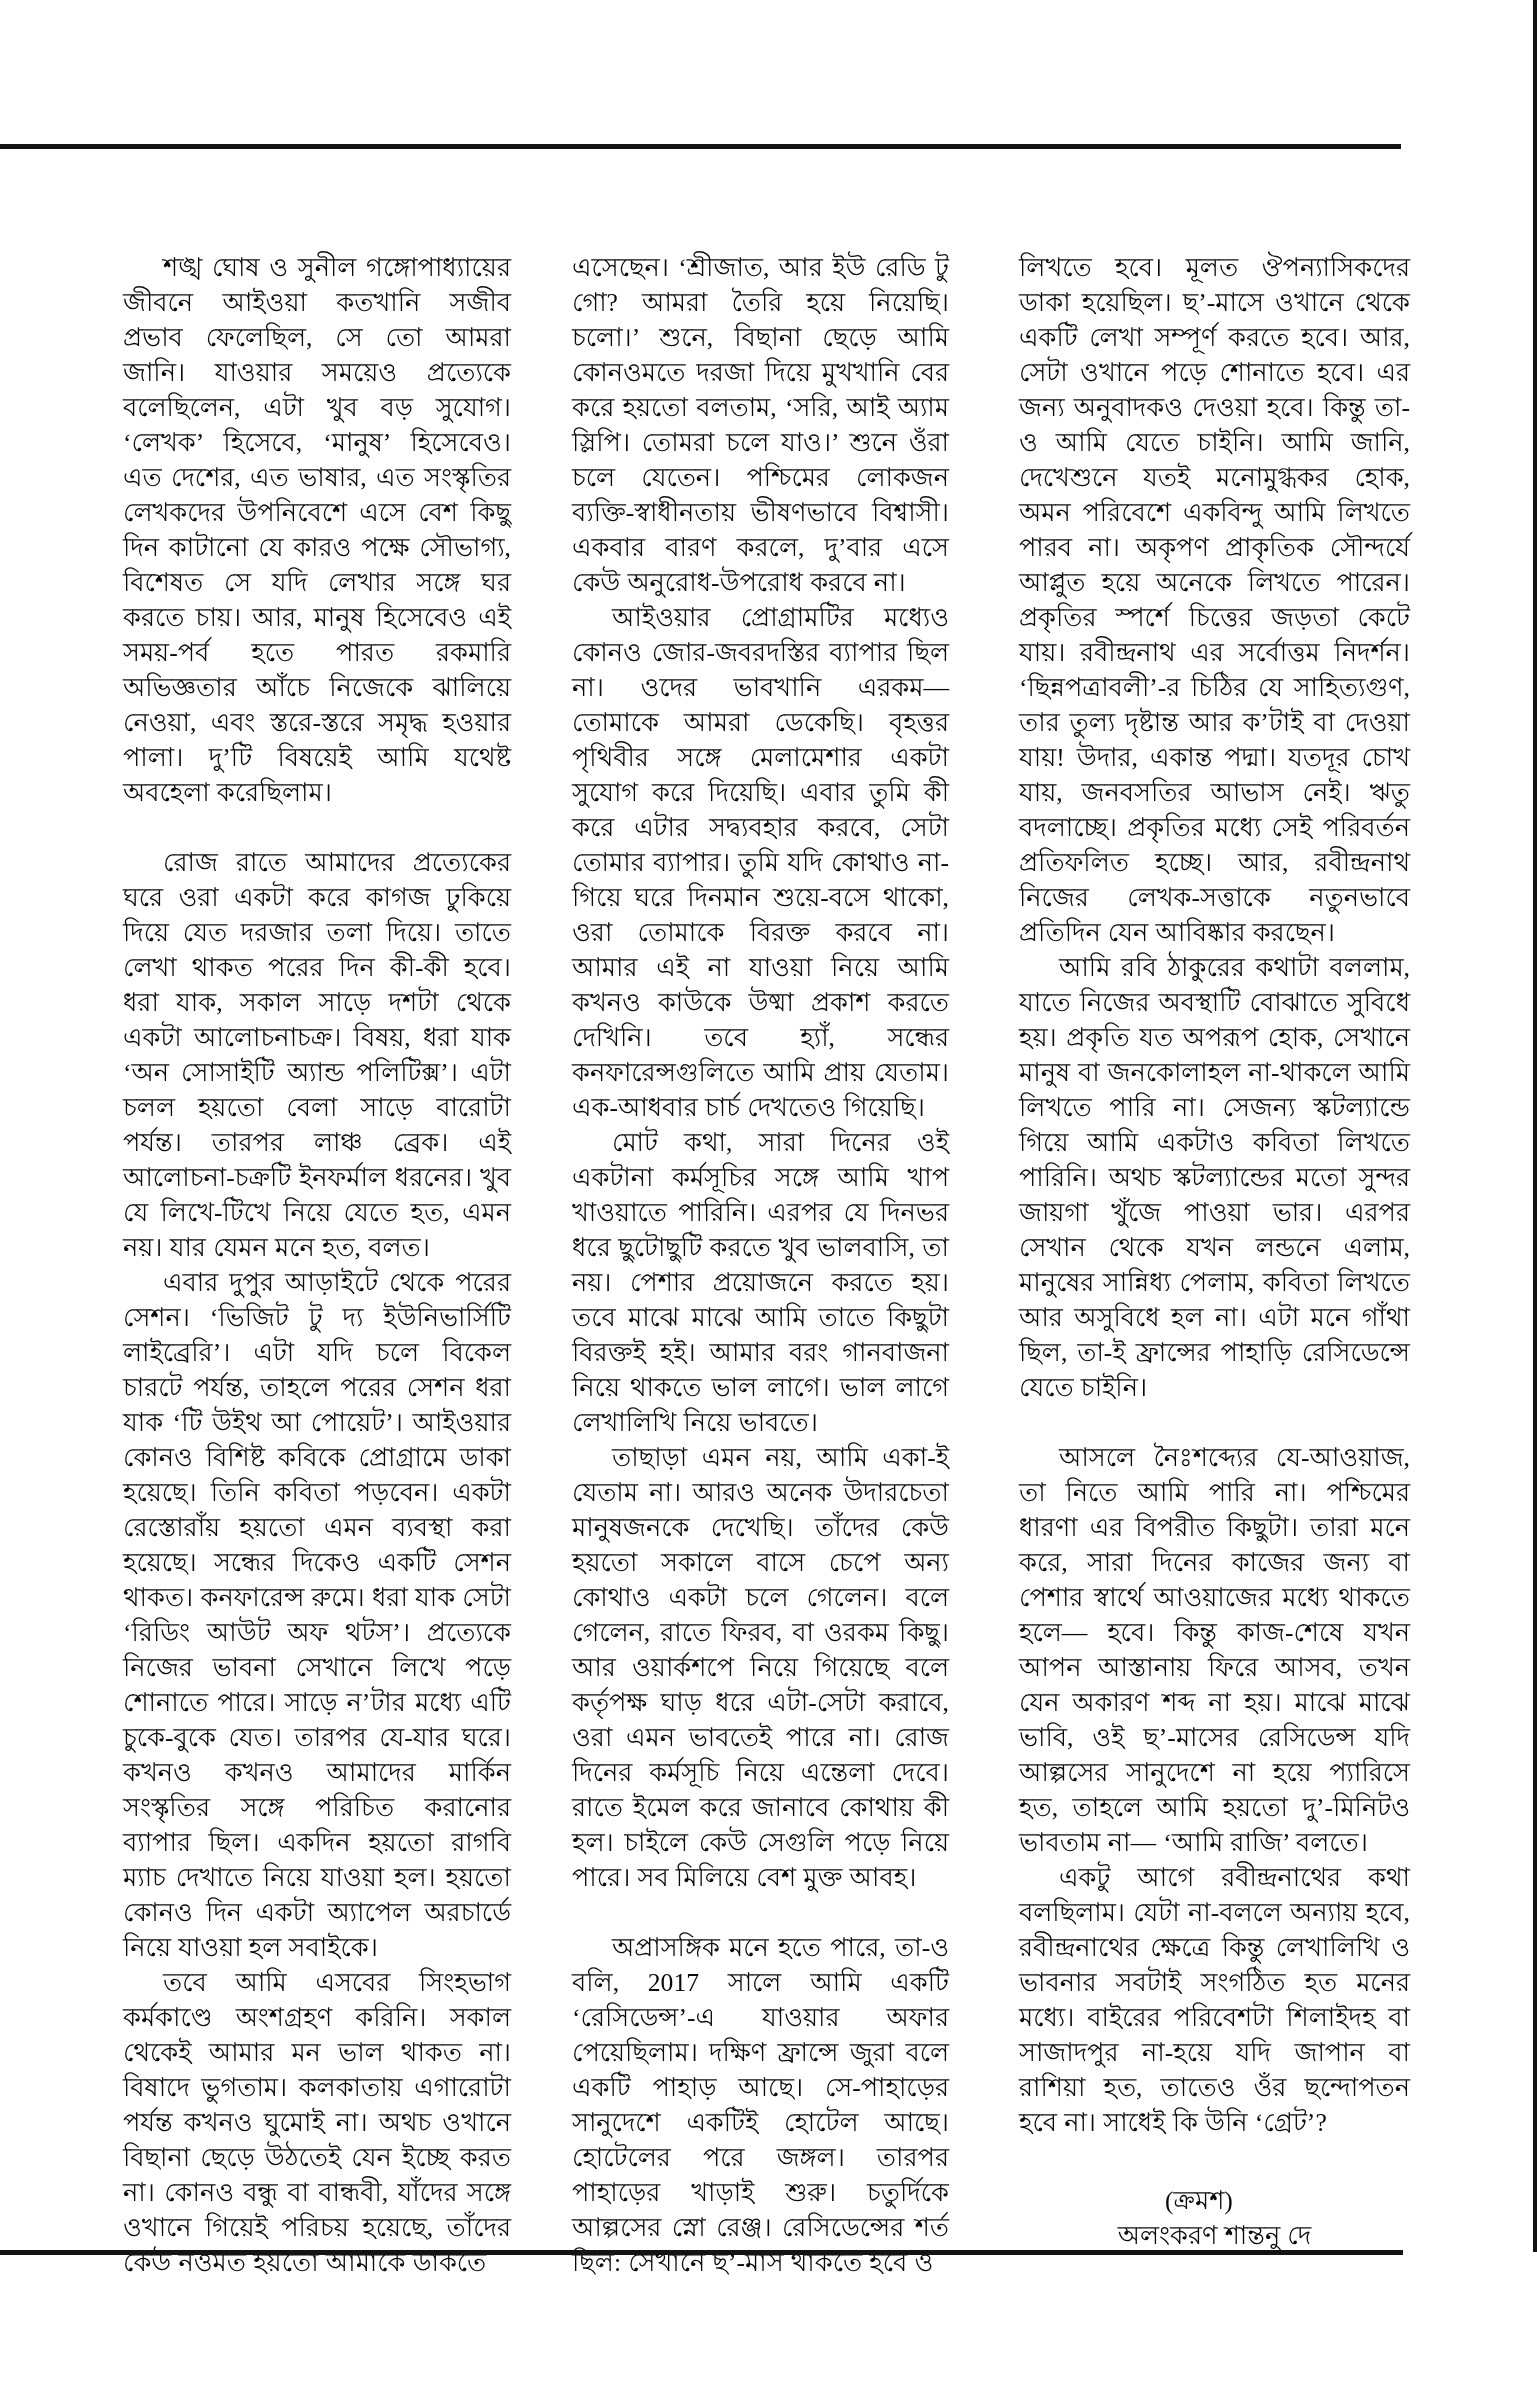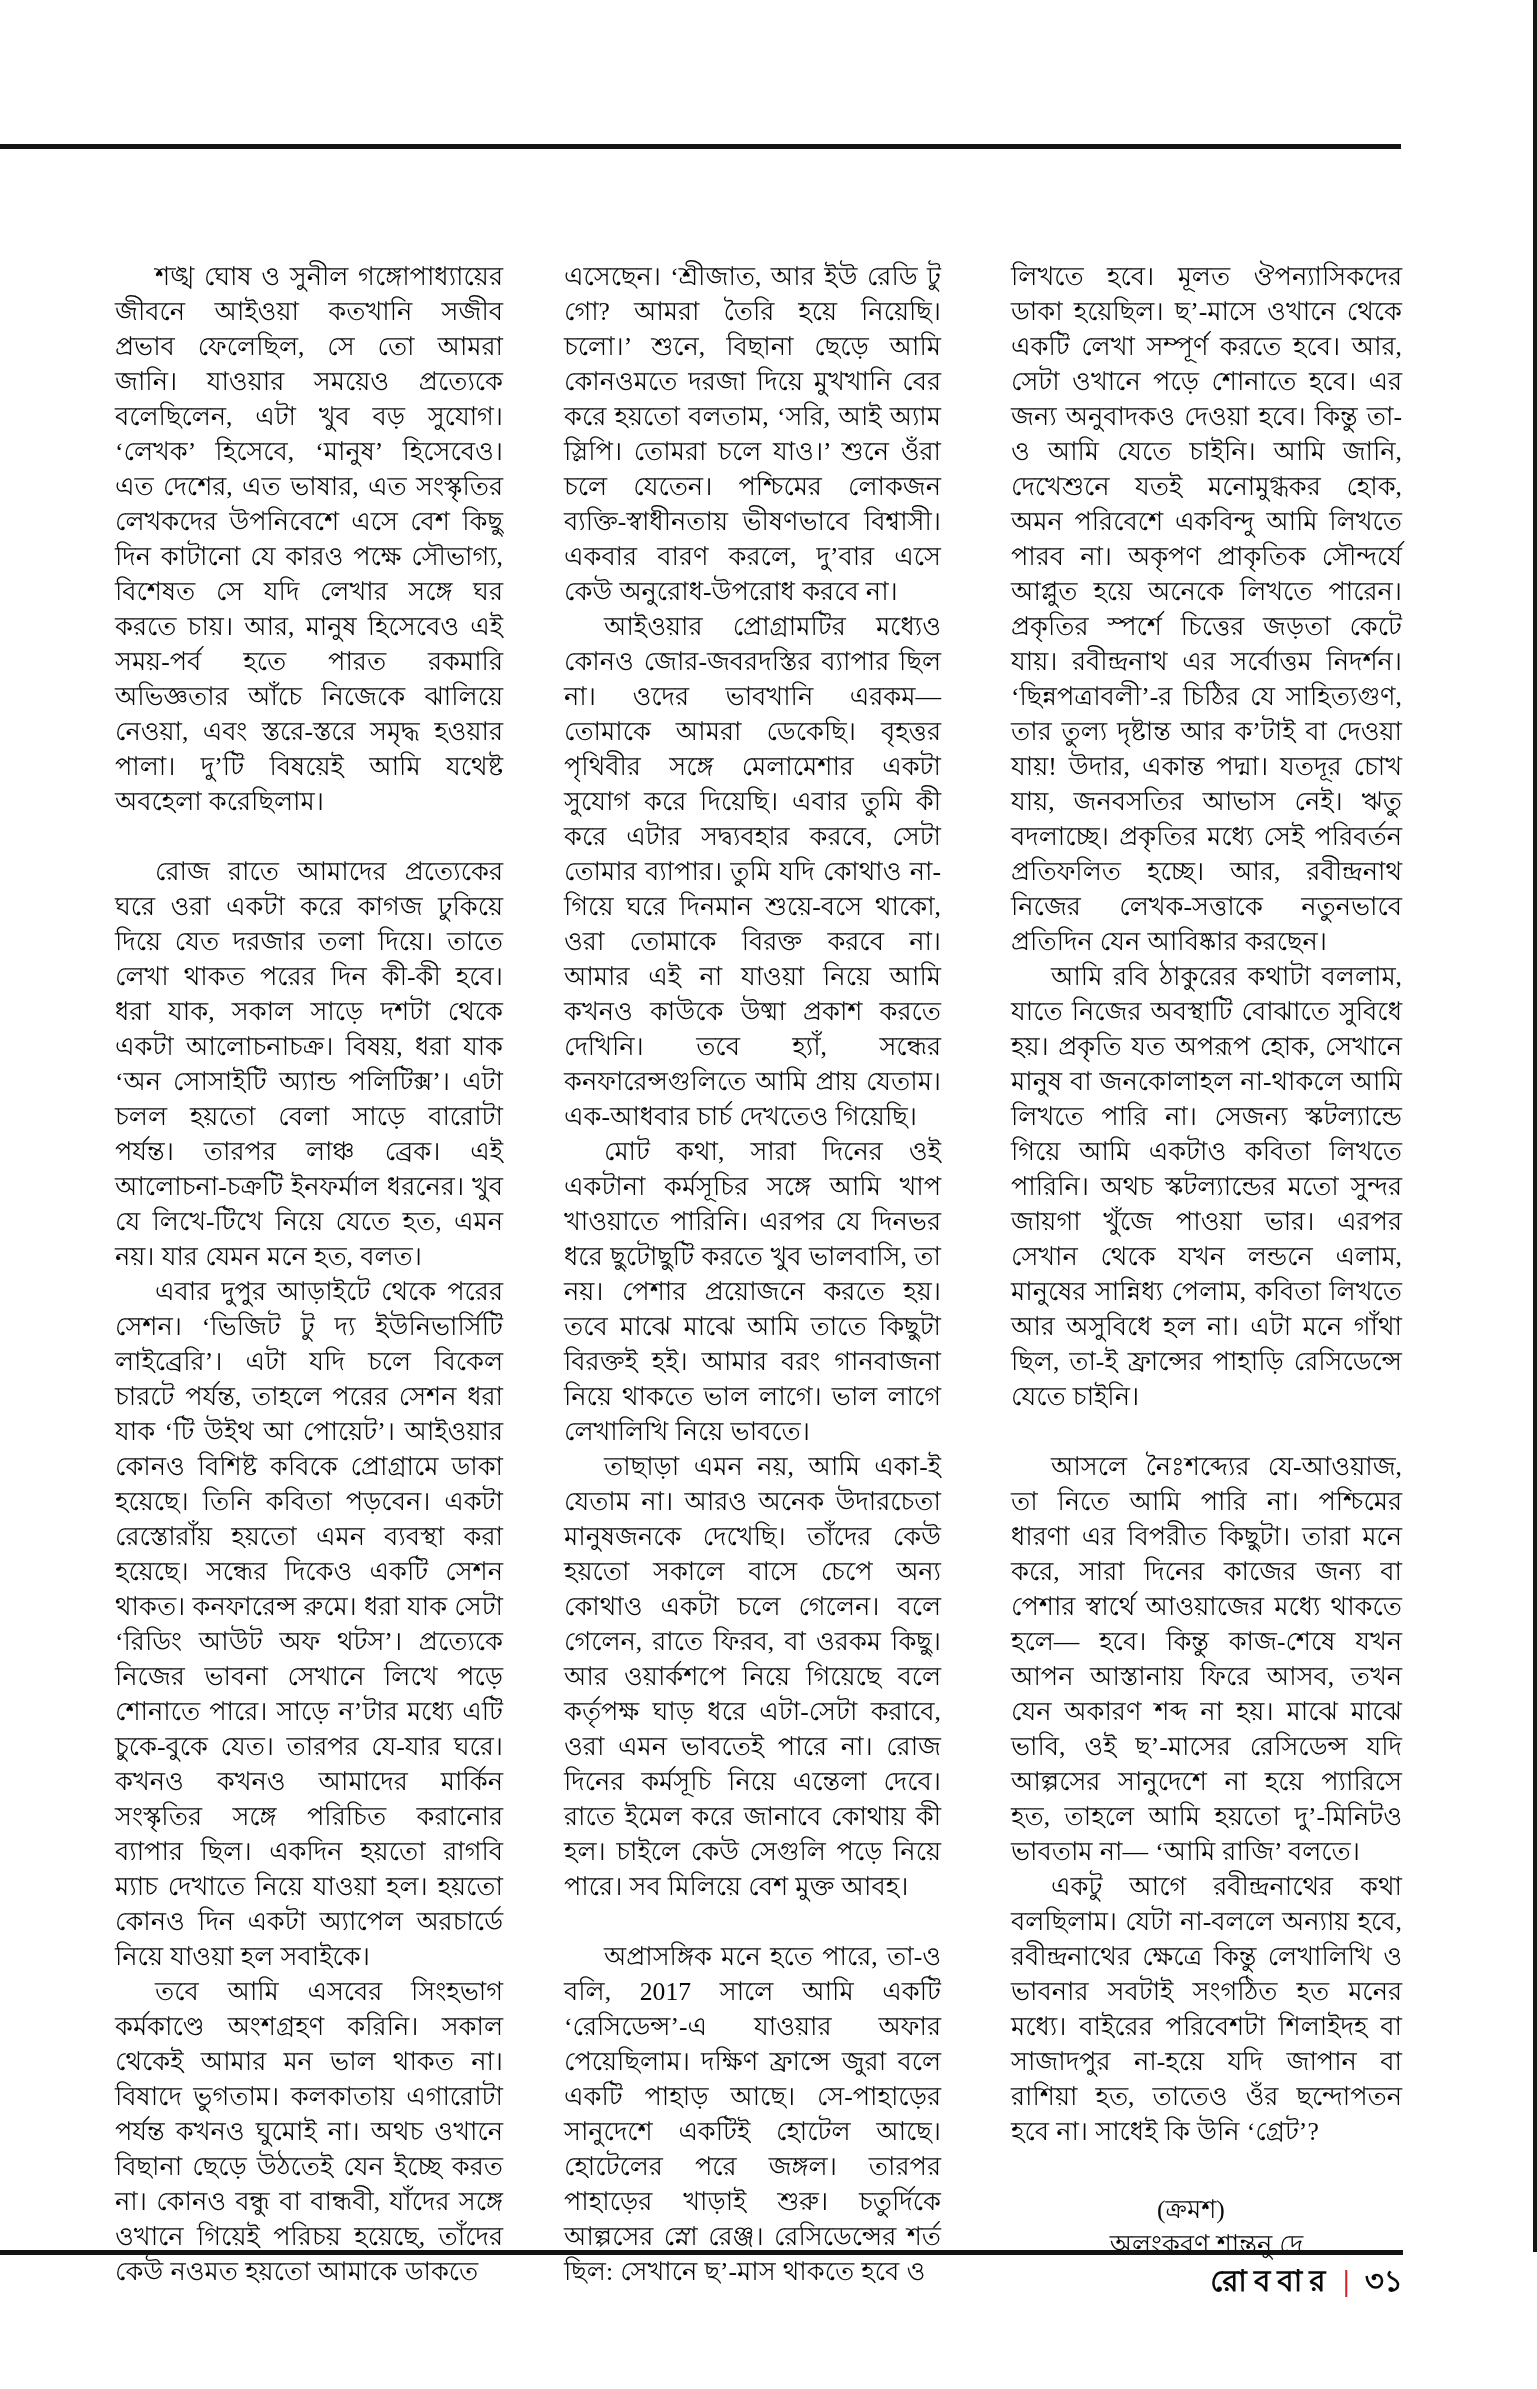--- a/index.html
+++ b/index.html
@@ -15,23 +15,24 @@
   .rule-top{
     position:absolute;left:0;top:144px;width:1401px;height:4.7px;background:#141414;
   }
   .edge-bar{
     position:absolute;right:0;top:0;width:4.7px;height:2252px;background:#141414;
   }
   .rule-bottom{
     position:absolute;left:0;top:2250px;width:1403px;height:4.7px;background:#141414;
   }
   .col{
-    position:absolute;top:259px;
+    position:absolute;top:250px;
     font-size:25.6px;line-height:35px;text-align:justify;
     word-spacing:0.8px;
+    margin-left:8px;
   }
   #col1{left:115px;width:388px;}
   #col2{left:564px;width:377px;}
   #col3{left:1011px;width:391px;}
   .col p{margin:0;padding:0;text-align:justify;}
   .col p.indent{text-indent:40px;}
   .col p.gap{margin-top:35px;}
   .col p.right{text-align:center;text-indent:0;}
   .col p.inset{padding-right:31px;}
   .col p.credit-gap{margin-top:43px;}
@@ -70,20 +71,15 @@
       <p class="">লিখতে হবে। মূলত ঔপন্যাসিকদের ডাকা হয়েছিল। ছ’-মাসে ওখানে থেকে একটি লেখা সম্পূর্ণ করতে হবে। আর, সেটা ওখানে পড়ে শোনাতে হবে। এর জন্য অনুবাদকও দেওয়া হবে। কিন্তু তা-ও আমি যেতে চাইনি। আমি জানি, দেখেশুনে যতই মনোমুগ্ধকর হোক, অমন পরিবেশে একবিন্দু আমি লিখতে পারব না। অকৃপণ প্রাকৃতিক সৌন্দর্যে আপ্লুত হয়ে অনেকে লিখতে পারেন। প্রকৃতির স্পর্শে চিত্তের জড়তা কেটে যায়। রবীন্দ্রনাথ এর সর্বোত্তম নিদর্শন। ‘ছিন্নপত্রাবলী’-র চিঠির যে সাহিত্যগুণ, তার তুল্য দৃষ্টান্ত আর ক’টাই বা দেওয়া যায়! উদার, একান্ত পদ্মা। যতদূর চোখ যায়, জনবসতির আভাস নেই। ঋতু বদলাচ্ছে। প্রকৃতির মধ্যে সেই পরিবর্তন প্রতিফলিত হচ্ছে। আর, রবীন্দ্রনাথ নিজের লেখক-সত্তাকে নতুনভাবে প্রতিদিন যেন আবিষ্কার করছেন।</p>
       <p class="indent">আমি রবি ঠাকুরের কথাটা বললাম, যাতে নিজের অবস্থাটি বোঝাতে সুবিধে হয়। প্রকৃতি যত অপরূপ হোক, সেখানে মানুষ বা জনকোলাহল না-থাকলে আমি লিখতে পারি না। সেজন্য স্কটল্যান্ডে গিয়ে আমি একটাও কবিতা লিখতে পারিনি। অথচ স্কটল্যান্ডের মতো সুন্দর জায়গা খুঁজে পাওয়া ভার। এরপর সেখান থেকে যখন লন্ডনে এলাম, মানুষের সান্নিধ্য পেলাম, কবিতা লিখতে আর অসুবিধে হল না। এটা মনে গাঁথা ছিল, তা-ই ফ্রান্সের পাহাড়ি রেসিডেন্সে যেতে চাইনি।</p>
       <p class="indent gap">আসলে নৈঃশব্দ্যের যে-আওয়াজ, তা নিতে আমি পারি না। পশ্চিমের ধারণা এর বিপরীত কিছুটা। তারা মনে করে, সারা দিনের কাজের জন্য বা পেশার স্বার্থে আওয়াজের মধ্যে থাকতে হলে— হবে। কিন্তু কাজ-শেষে যখন আপন আস্তানায় ফিরে আসব, তখন যেন অকারণ শব্দ না হয়। মাঝে মাঝে ভাবি, ওই ছ’-মাসের রেসিডেন্স যদি আল্পসের সানুদেশে না হয়ে প্যারিসে হত, তাহলে আমি হয়তো দু’-মিনিটও ভাবতাম না— ‘আমি রাজি’ বলতে।</p>
       <p class="indent">একটু আগে রবীন্দ্রনাথের কথা বলছিলাম। যেটা না-বললে অন্যায় হবে, রবীন্দ্রনাথের ক্ষেত্রে কিন্তু লেখালিখি ও ভাবনার সবটাই সংগঠিত হত মনের মধ্যে। বাইরের পরিবেশটা শিলাইদহ বা সাজাদপুর না-হয়ে যদি জাপান বা রাশিয়া হত, তাতেও ওঁর ছন্দোপতন হবে না। সাধেই কি উনি ‘গ্রেট’?</p>
       <p class="right inset credit-gap">(ক্রমশ)</p>
       <p class="right">অলংকরণ শান্তনু দে</p>
     </div>
 
   <div class="rule-bottom"></div>
 
-  <div class="footer">
-    <span class="brand">রোববার</span>
-    <span class="sep" style="color: rgb(216, 35, 42);">|</span>
-    <span class="pageno">৩১</span>
-  </div>
 
 </div>
 
 
 </body></html>

